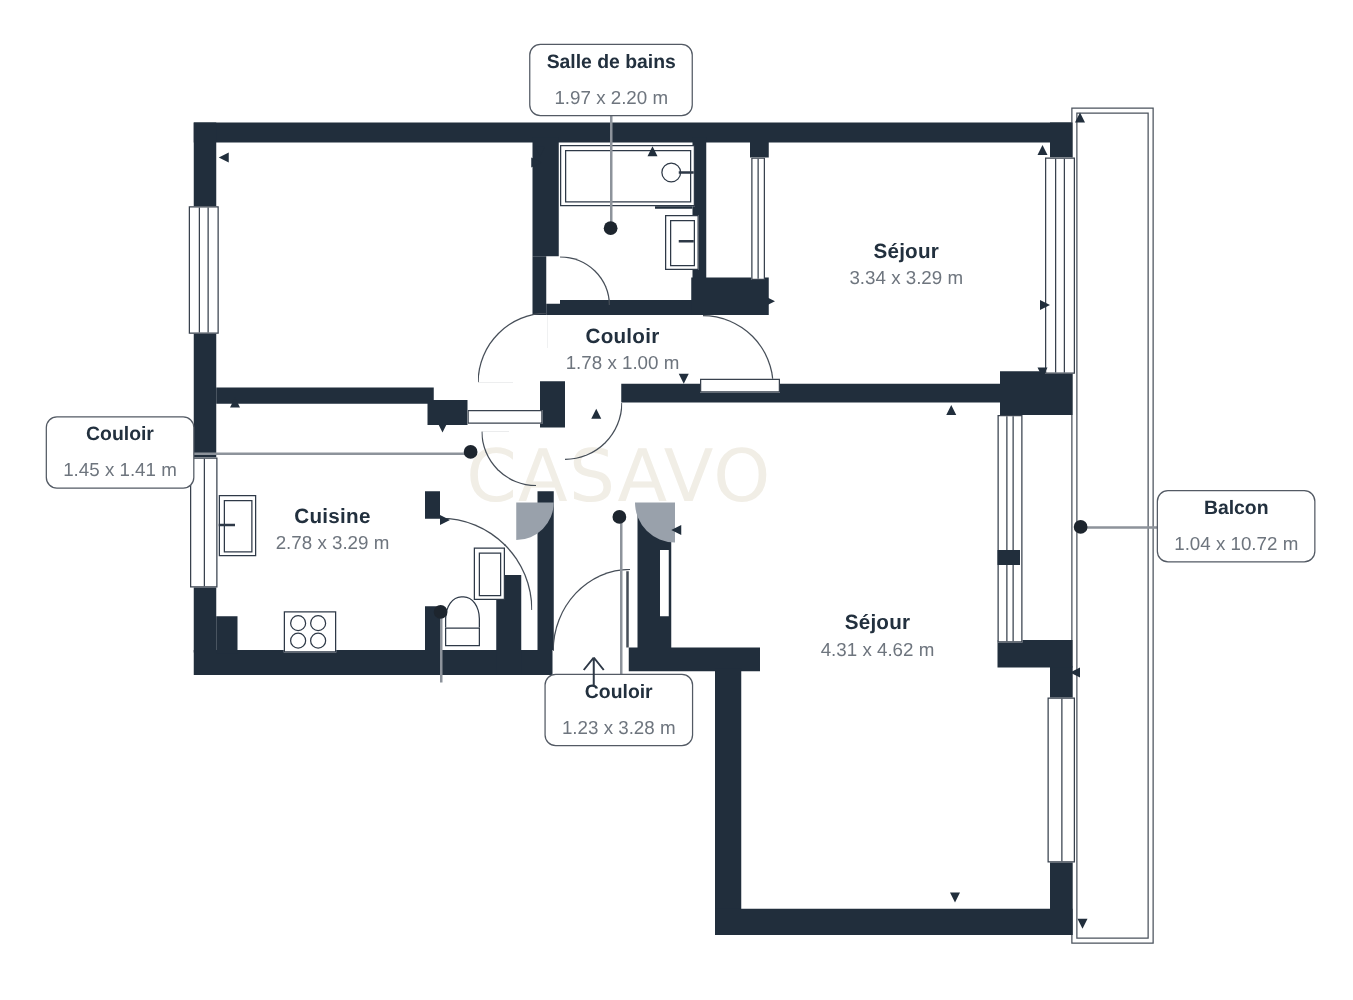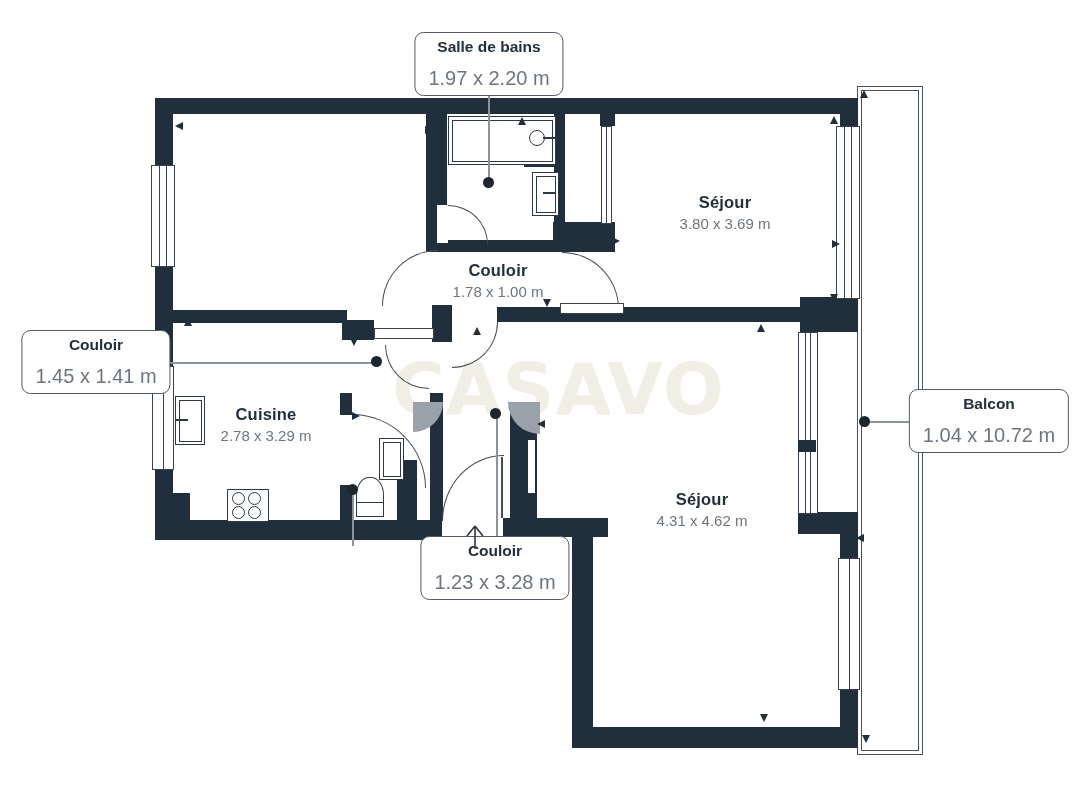--- a/index.html
+++ b/index.html
@@ -1,21 +1,21 @@
 <!DOCTYPE html>
 <html style="--wall: #212e3c; --fixture: #2e3947; --arc: #454d57; --fan: #99a1ab; --window-line: #39424e; --balcony-line: #4a525c; --label-text: #22303e; --dims-text: #6e757e; --label-border: #535a64; --leader: #8d939b; --dot: #1d252e; --watermark: #f1eee6;"><head>
 <meta charset="utf-8">
 <style>
   html,body{margin:0;padding:0;background:#fff;}
   .stage{position:relative;width:1082px;height:800px;background:#fff;overflow:hidden;
          font-family:"Liberation Sans", sans-serif;}
 
   
-  .watermark{position:absolute;left:392px;top:347px;z-index:1;
-    font-family:"DejaVu Sans", sans-serif;font-weight:bold;font-size:72px;
+  .watermark{position:absolute;left:373px;top:347px;z-index:1;
+    font-family:"DejaVu Sans", sans-serif;font-weight:normal;font-size:58px;
     letter-spacing:1px;color:var(--watermark,#f1eee6);user-select:none;}
 
   
   .wall{position:absolute;background:var(--wall,#212e3c);z-index:2;}
 
   
   .window{position:absolute;background:#fff;border:1.2px solid var(--window-line,#39424e);z-index:3;}
   .window::before,.window::after{content:'';position:absolute;top:0;bottom:0;width:1px;
     background:var(--window-line,#39424e);}
   .window.l3::before{left:32%;} .window.l3::after{left:63%;}
@@ -59,21 +59,21 @@
   
   .room-label{position:absolute;transform:translate(-50%,-50%);text-align:center;z-index:5;white-space:nowrap;}
   .room-name{font-weight:bold;font-size:16.5px;color:var(--label-text,#22303e);letter-spacing:.2px;}
   .room-dims{font-size:15px;color:var(--dims-text,#6e757e);margin-top:3px;}
 
   
   .tag{position:absolute;transform:translate(-50%,-50%);background:#fff;
     border:1.5px solid var(--label-border,#535a64);border-radius:9px;padding:5px 13px;
     text-align:center;z-index:6;white-space:nowrap;}
   .tag-name{font-weight:bold;font-size:15.5px;color:var(--label-text,#22303e);}
-  .tag-dims{font-size:20px;color:var(--dims-text,#6e757e);margin-top:11px;}
+  .tag-dims{font-size:15px;color:var(--dims-text,#6e757e);margin-top:11px;}
 
   
   .tick{position:absolute;width:0;height:0;border-left:4.5px solid transparent;
     border-right:4.5px solid transparent;border-bottom:8px solid var(--wall,#212e3c);z-index:4;}
 
   .entry-arrow{position:absolute;z-index:6;color:var(--fixture,#2e3947);}
 </style>
 </head>
 <body>
 
@@ -161,21 +161,21 @@
   <div class="dot" style="left:371px;top:356px;"></div>
   <div class="leader" style="left:352px;top:489px;width:1.5px;height:57px;"></div>
   <div class="dot" style="left:347px;top:484px;"></div>
   <div class="leader" style="left:496px;top:414px;width:1.5px;height:132px;"></div>
   <div class="dot" style="left:490px;top:408px;"></div>
   <div class="leader" style="left:868px;top:421px;width:64px;height:1.5px;"></div>
   <div class="dot" style="left:859px;top:416px;"></div>
 
   <div class="room-label" style="left:725px;top:212px;">
     <div class="room-name">Séjour</div>
-    <div class="room-dims">3.80 x 3.69 m</div>
+    <div class="room-dims">3.34 x 3.29 m</div>
   </div>
   <div class="room-label" style="left:498px;top:280px;">
     <div class="room-name">Couloir</div>
     <div class="room-dims">1.78 x 1.00 m</div>
   </div>
   <div class="room-label" style="left:266px;top:424px;">
     <div class="room-name">Cuisine</div>
     <div class="room-dims">2.78 x 3.29 m</div>
   </div>
   <div class="room-label" style="left:702px;top:509px;">

